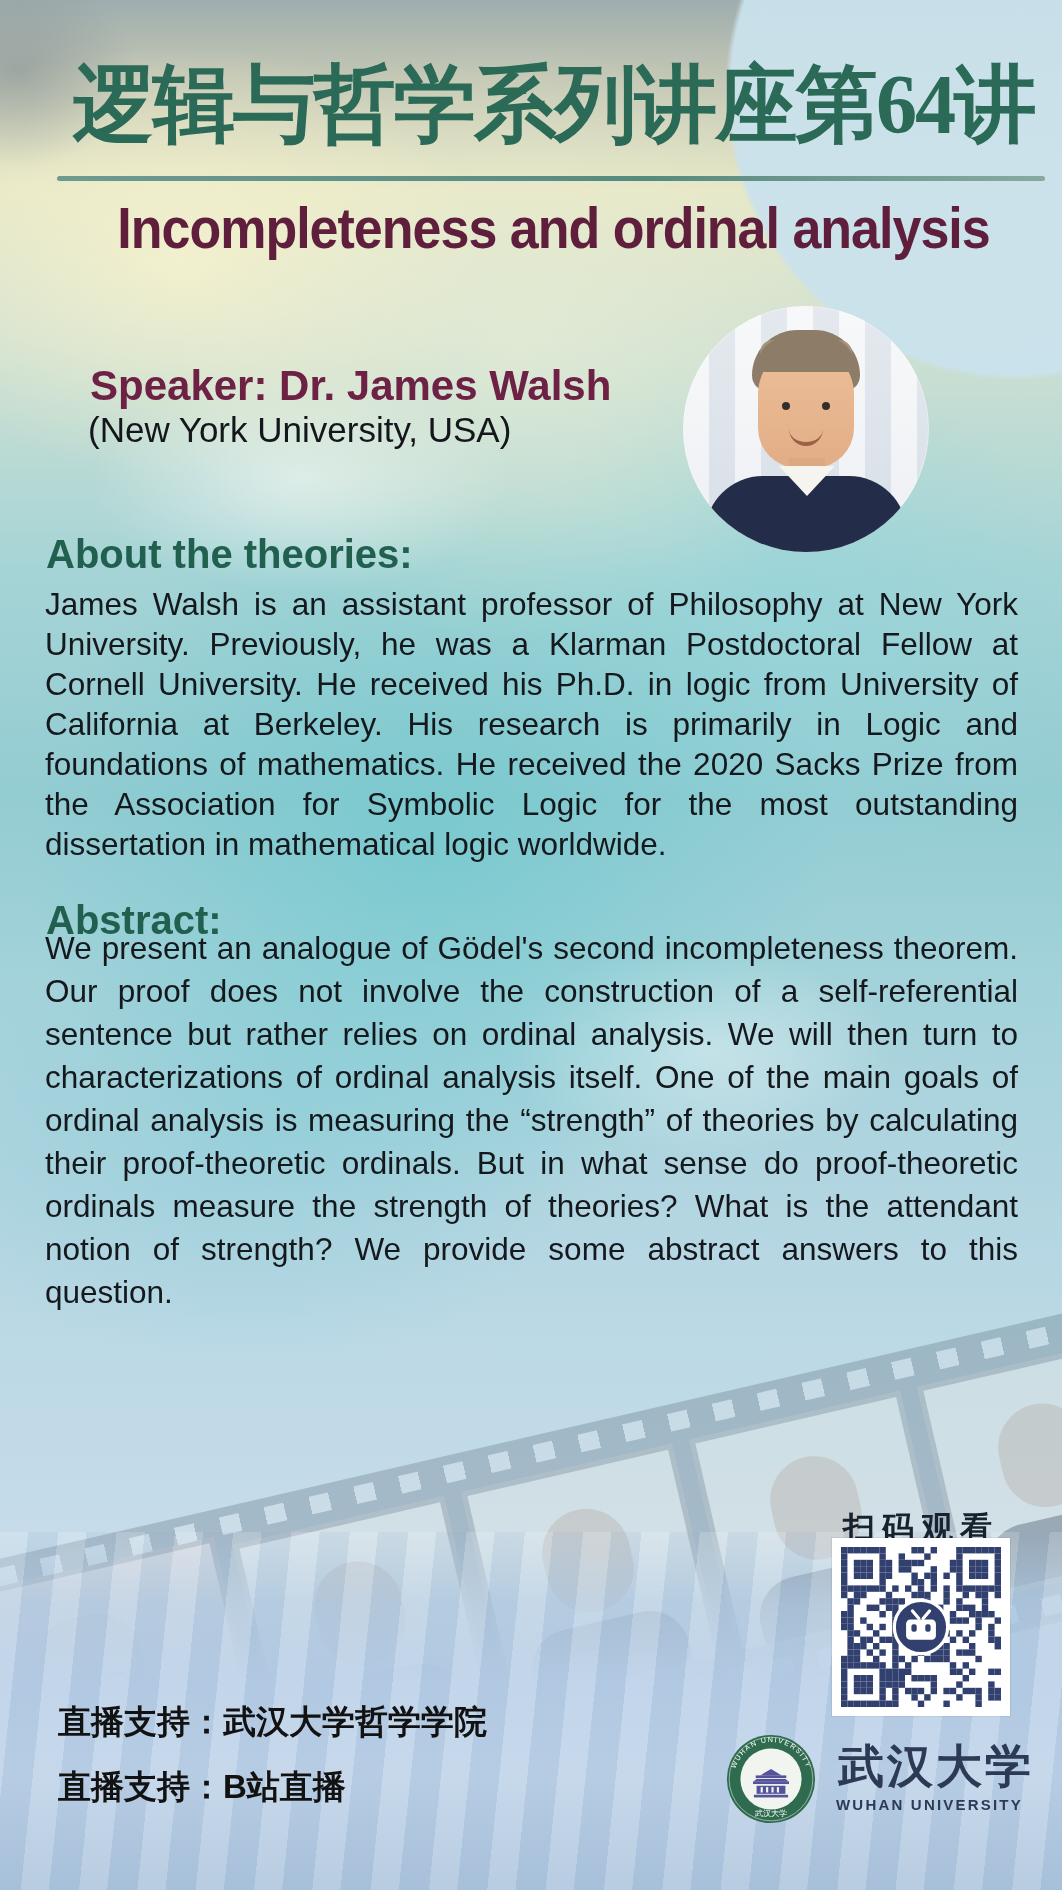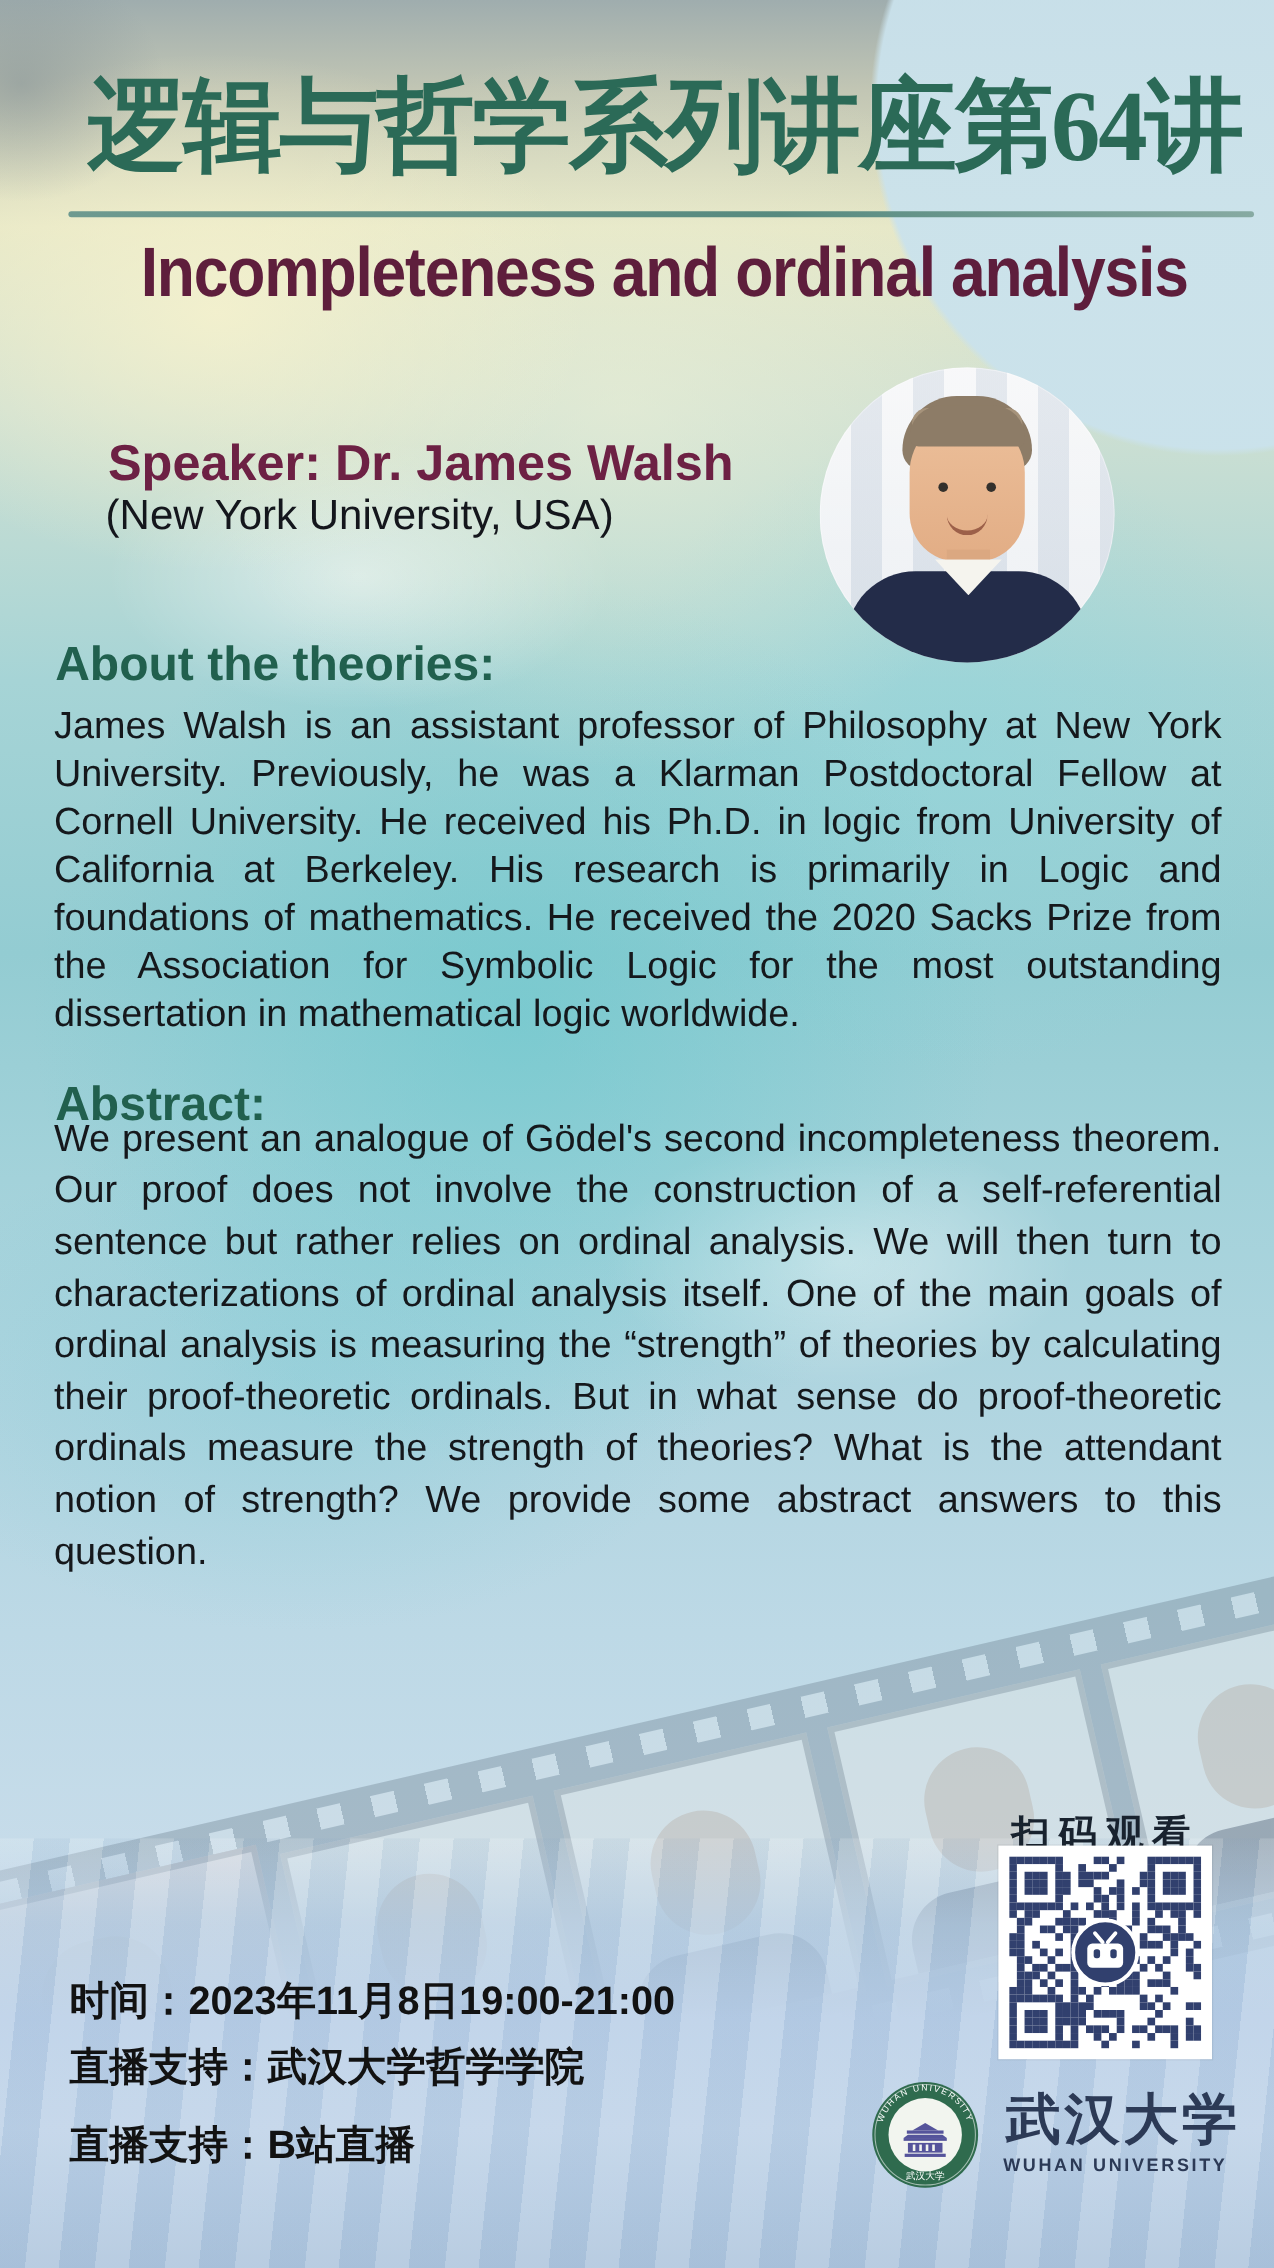--- a/index.html
+++ b/index.html
@@ -485,21 +485,20 @@
         <circle cx="75" cy="75" r="25" fill="#31406e" stroke="#ffffff" stroke-width="3"></circle>
         <g>
           <rect x="61" y="68" width="28" height="19" rx="4" fill="#ffffff"></rect>
           <path d="M67 60 L73 67 M83 60 L77 67" stroke="#ffffff" stroke-width="3" stroke-linecap="round" fill="none"></path>
           <rect x="66" y="72.5" width="5" height="7" rx="2" fill="#31406e"></rect>
           <rect x="79" y="72.5" width="5" height="7" rx="2" fill="#31406e"></rect>
         </g>
       </svg>
   </div>
 
-  <div class="abs fline f1">时间：2023年11月8日19:00-21:00</div>
   <div class="abs fline f2">直播支持：武汉大学哲学学院</div>
   <div class="abs fline f3">直播支持：B站直播</div>
 
   <svg class="abs whu-emblem" viewBox="0 0 100 100" xmlns="http://www.w3.org/2000/svg">
     <circle cx="50" cy="50" r="49" fill="#2f6b4e"></circle>
     <circle cx="50" cy="50" r="46.5" fill="none" stroke="rgba(255,255,255,.55)" stroke-width="1"></circle>
     <circle cx="50" cy="50" r="34" fill="#f2f5ef"></circle>
     <defs>
       <path id="whuArc" d="M 50,50 m -41,0 a 41,41 0 1,1 82,0" fill="none"></path>
     </defs>

